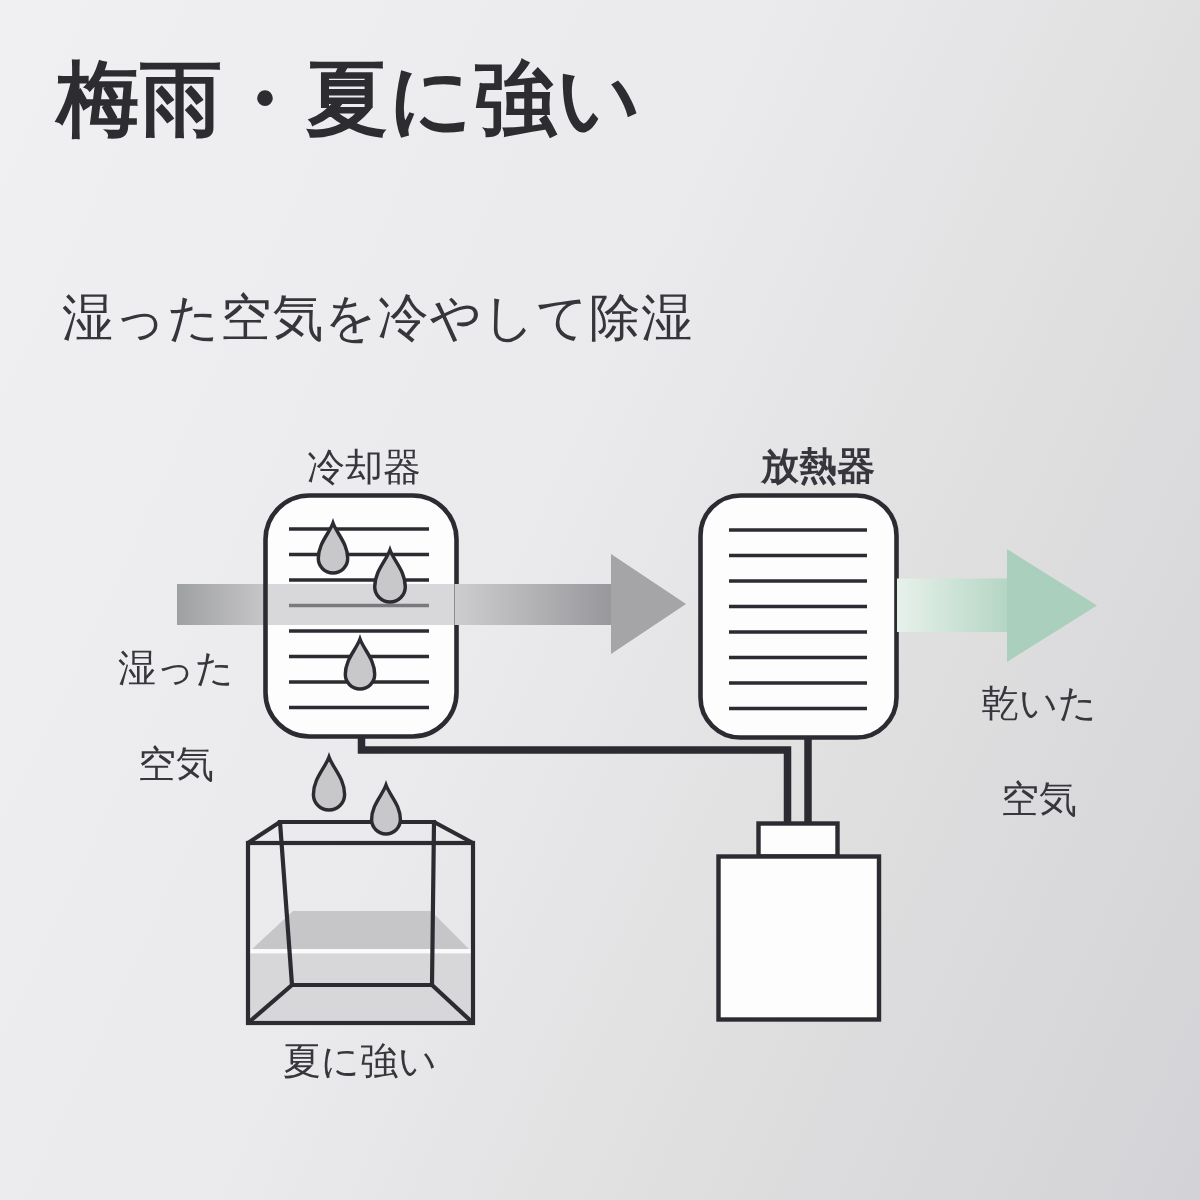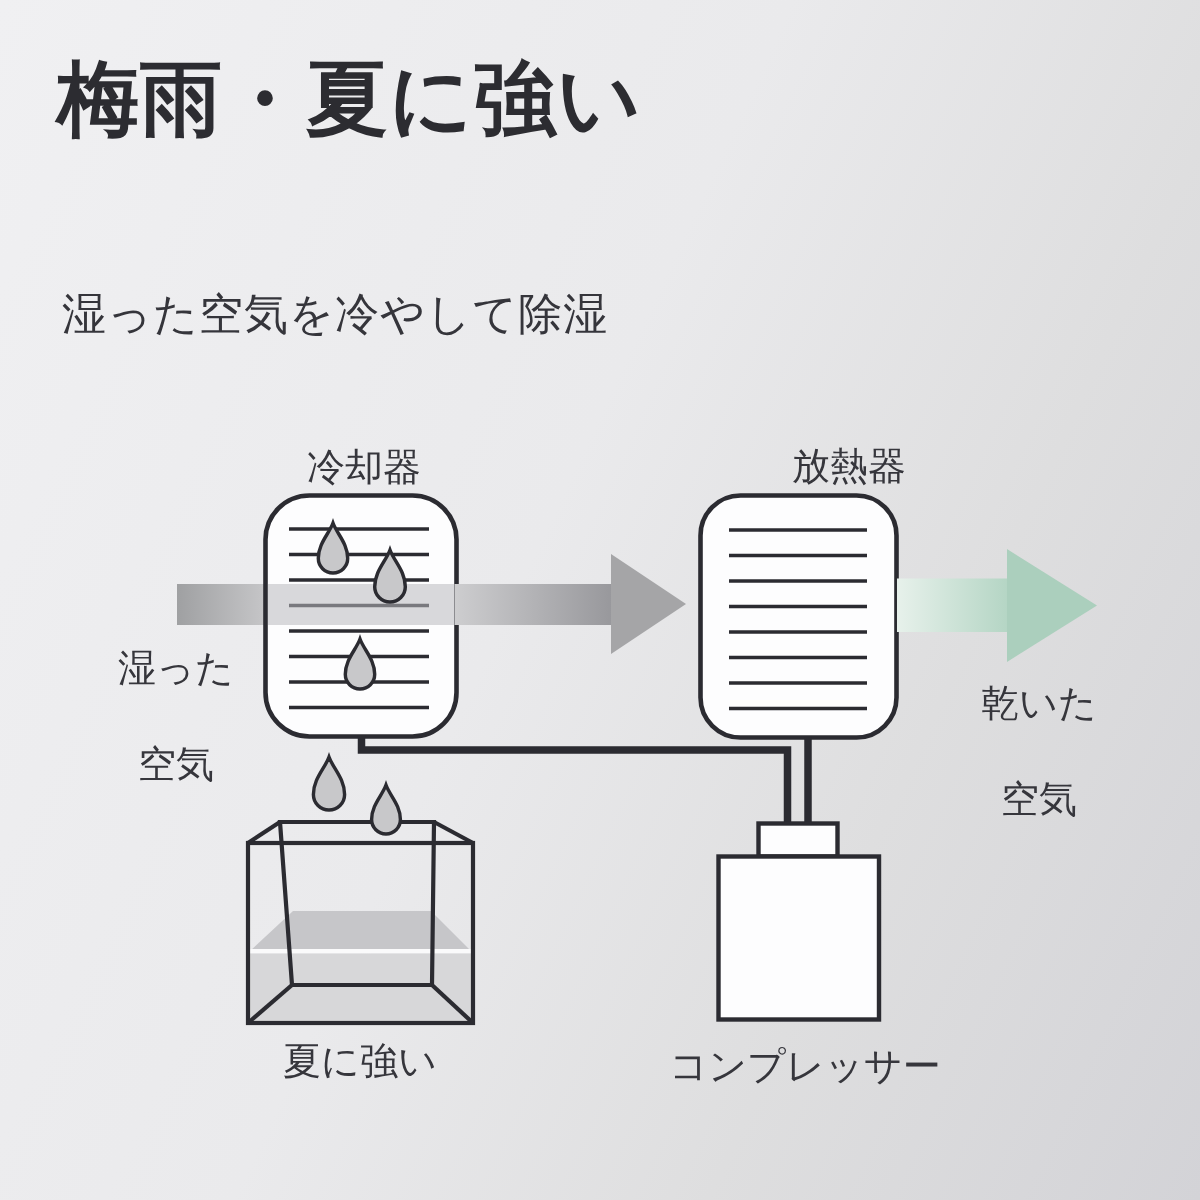--- a/index.html
+++ b/index.html
@@ -9,21 +9,21 @@
     background:linear-gradient(115deg,#f0f0f2 0%,#eaeaec 45%,#dededf 72%,#d3d3d7 100%);
   }
   .title-line{
     position:absolute;left:57px;color:#2c2c31;font-weight:700;
     font-size:82px;line-height:1;letter-spacing:1px;white-space:nowrap;
   }
   .title-line.l1{top:58px;}
   .title-line.l2{top:183px;}
   .subtitle{
     position:absolute;left:62px;top:290px;color:#35353b;font-weight:400;
-    font-size:44px;line-height:1.1;letter-spacing:1px;white-space:nowrap;
+    font-size:51px;line-height:1.1;letter-spacing:1px;white-space:nowrap;
   }
   .dlabel{
     position:absolute;color:#36363c;font-weight:400;font-size:38px;
     line-height:1.2;white-space:nowrap;transform:translateX(-50%);text-align:right;
   }
   .dlabel.two{text-align:center;line-height:48px;white-space:pre-line;}
   svg.diagram{position:absolute;left:0;top:0;width:1200px;height:1200px;}
 </style>
 </head>
 <body>
@@ -107,25 +107,24 @@
       <use href="#dropShape" transform="translate(333,523) scale(0.98)" stroke-width="3.5"></use>
       <use href="#dropShape" transform="translate(390,550) scale(1.02)" stroke-width="3.4"></use>
       <use href="#dropShape" transform="translate(360,639) scale(0.98)" stroke-width="3.5"></use>
 
       <use href="#dropShape" transform="translate(329,757) scale(1.04)" stroke-width="3.3"></use>
       <use href="#dropShape" transform="translate(386,785) scale(0.96)" stroke-width="3.6"></use>
     </g>
   </svg>
 
   <div class="dlabel" style="left:364px;top:445px;">冷却器</div>
-  <div class="dlabel" style="left:849px;top:444px;">放熱器</div>
+  <div class="dlabel" style="left:818px;top:444px;font-weight:bold;">放熱器</div>
 
   <div class="dlabel two" style="left:176px;top:644px;"><span>湿った</span><br>
     <span>空気</span>
   </div>
 
   <div class="dlabel two" style="left:1039px;top:679px;"><span>乾いた</span><br>
     <span>空気</span>
   </div>
 
   <div class="dlabel" style="left:360px;top:1039px;">夏に強い</div>
-  <div class="dlabel" style="left:805px;top:1044px;">コンプレッサー</div>
 </div>
 
 </body></html>

